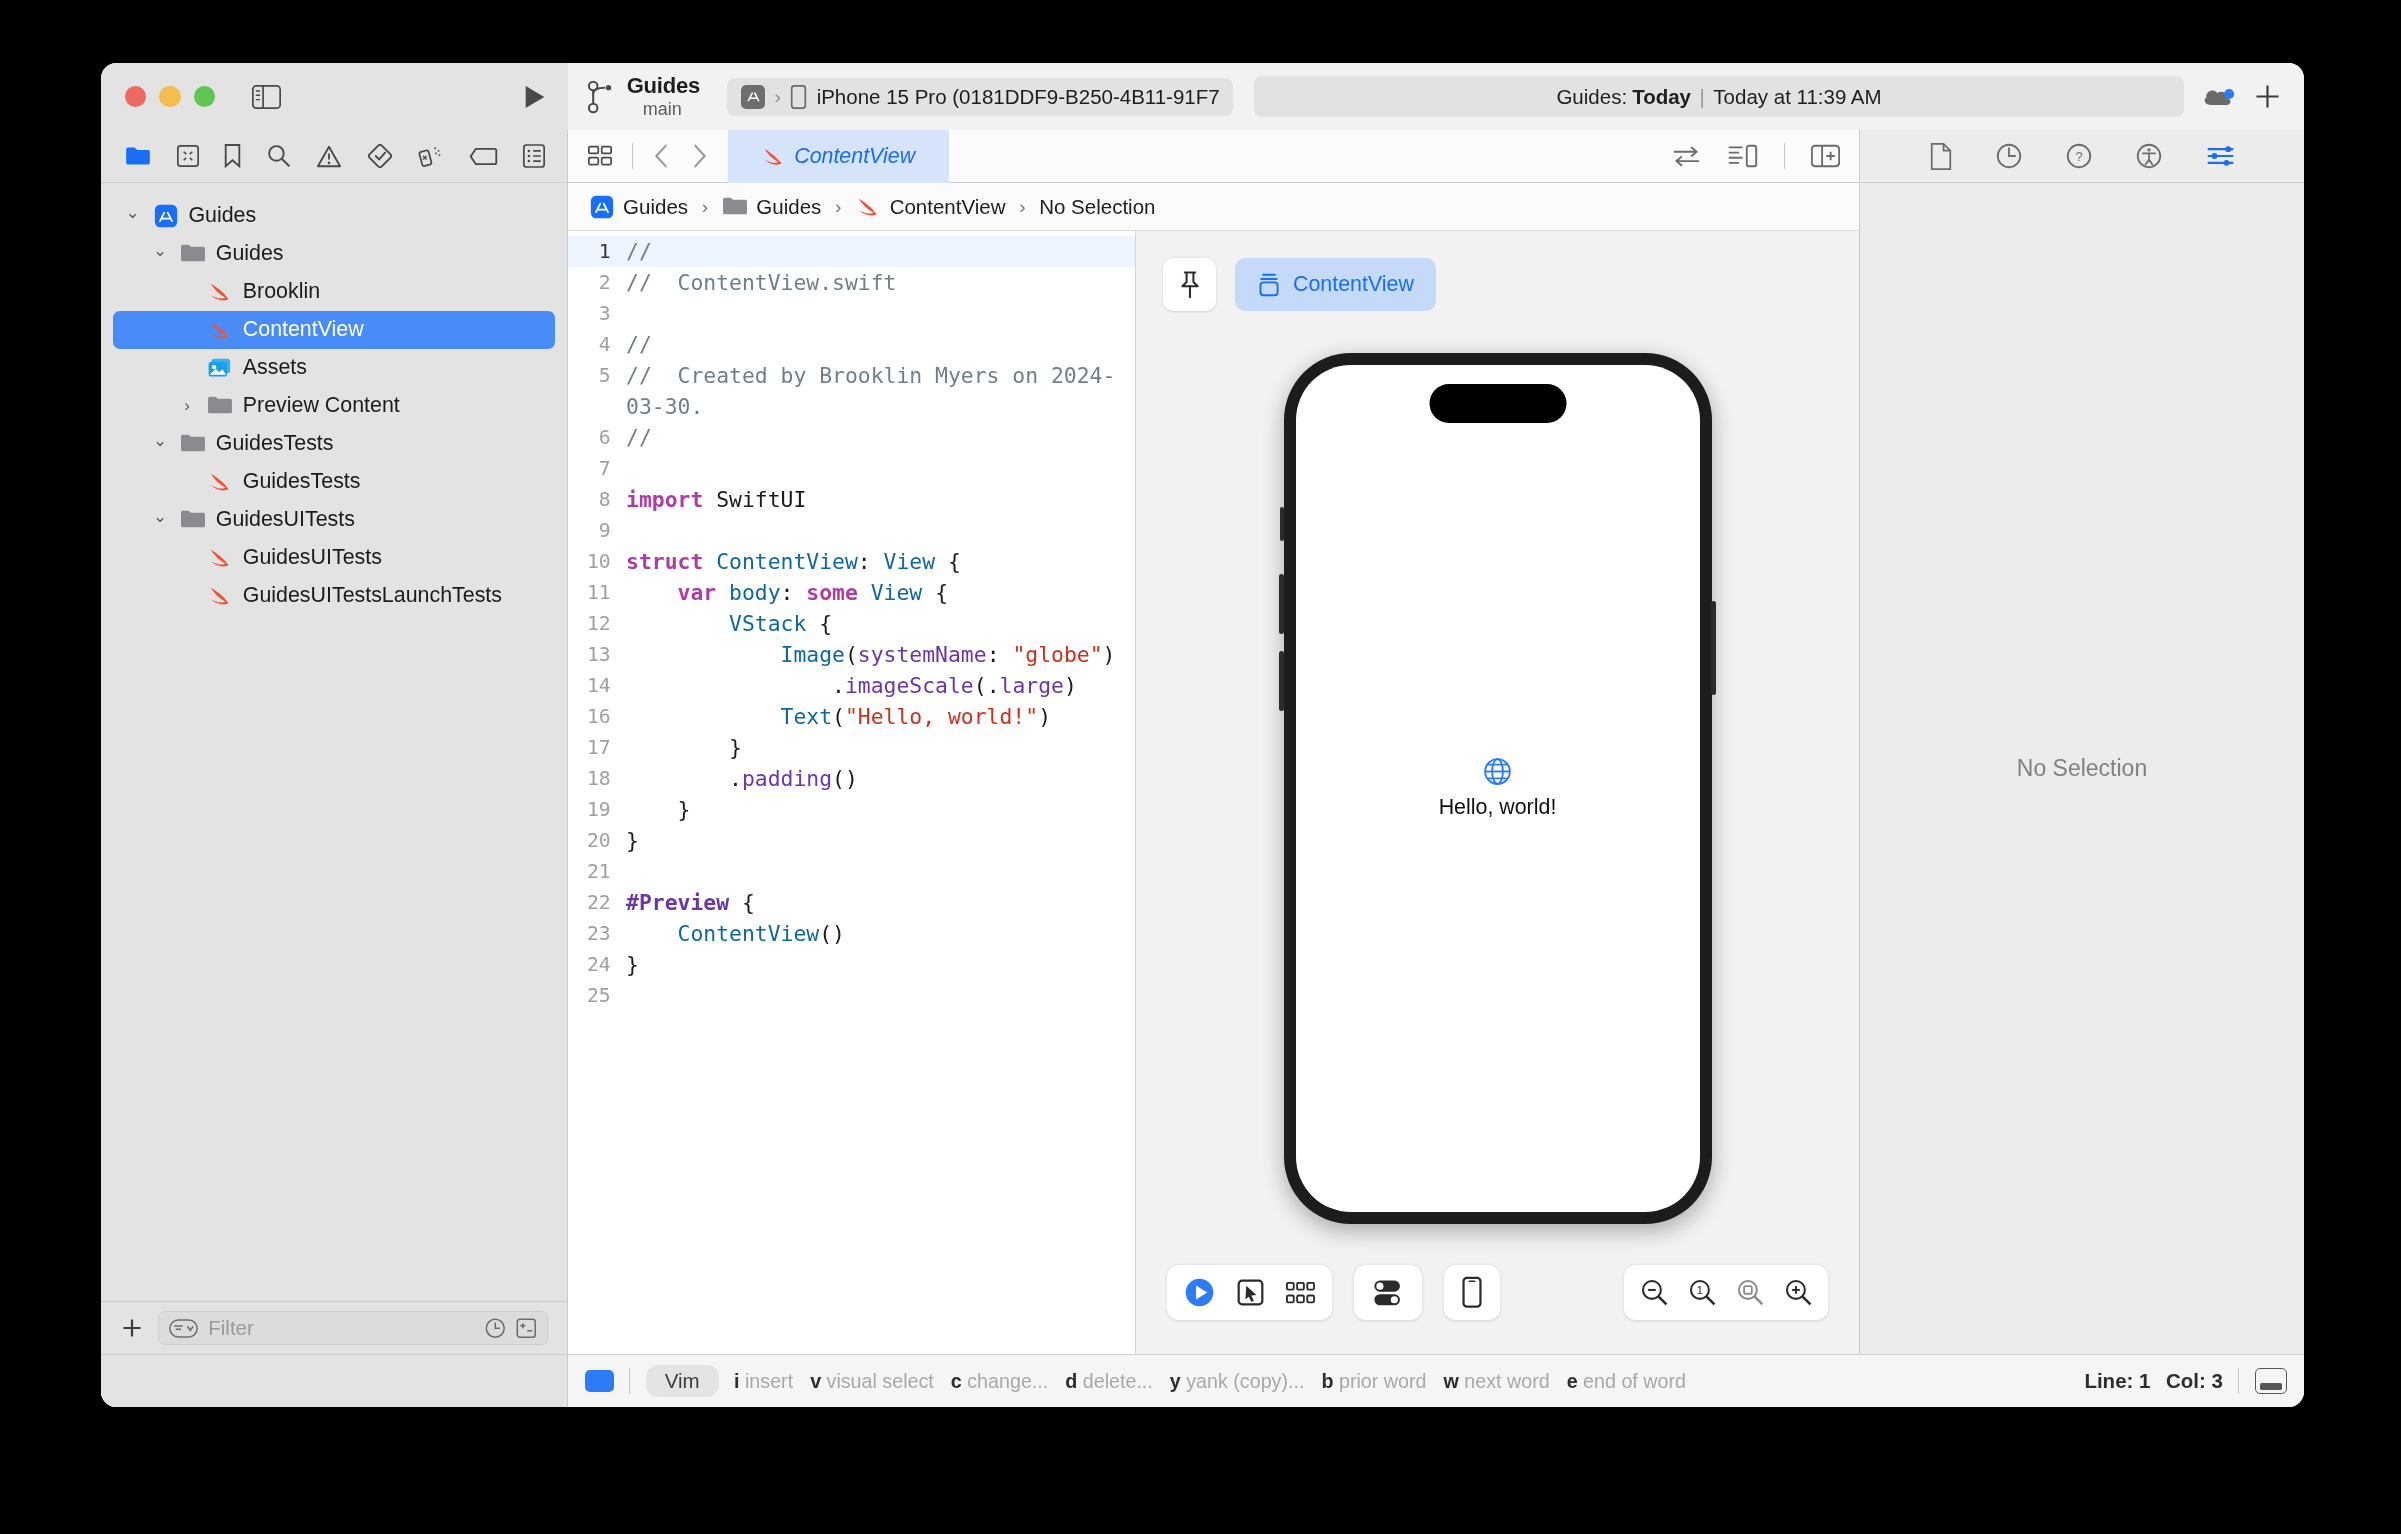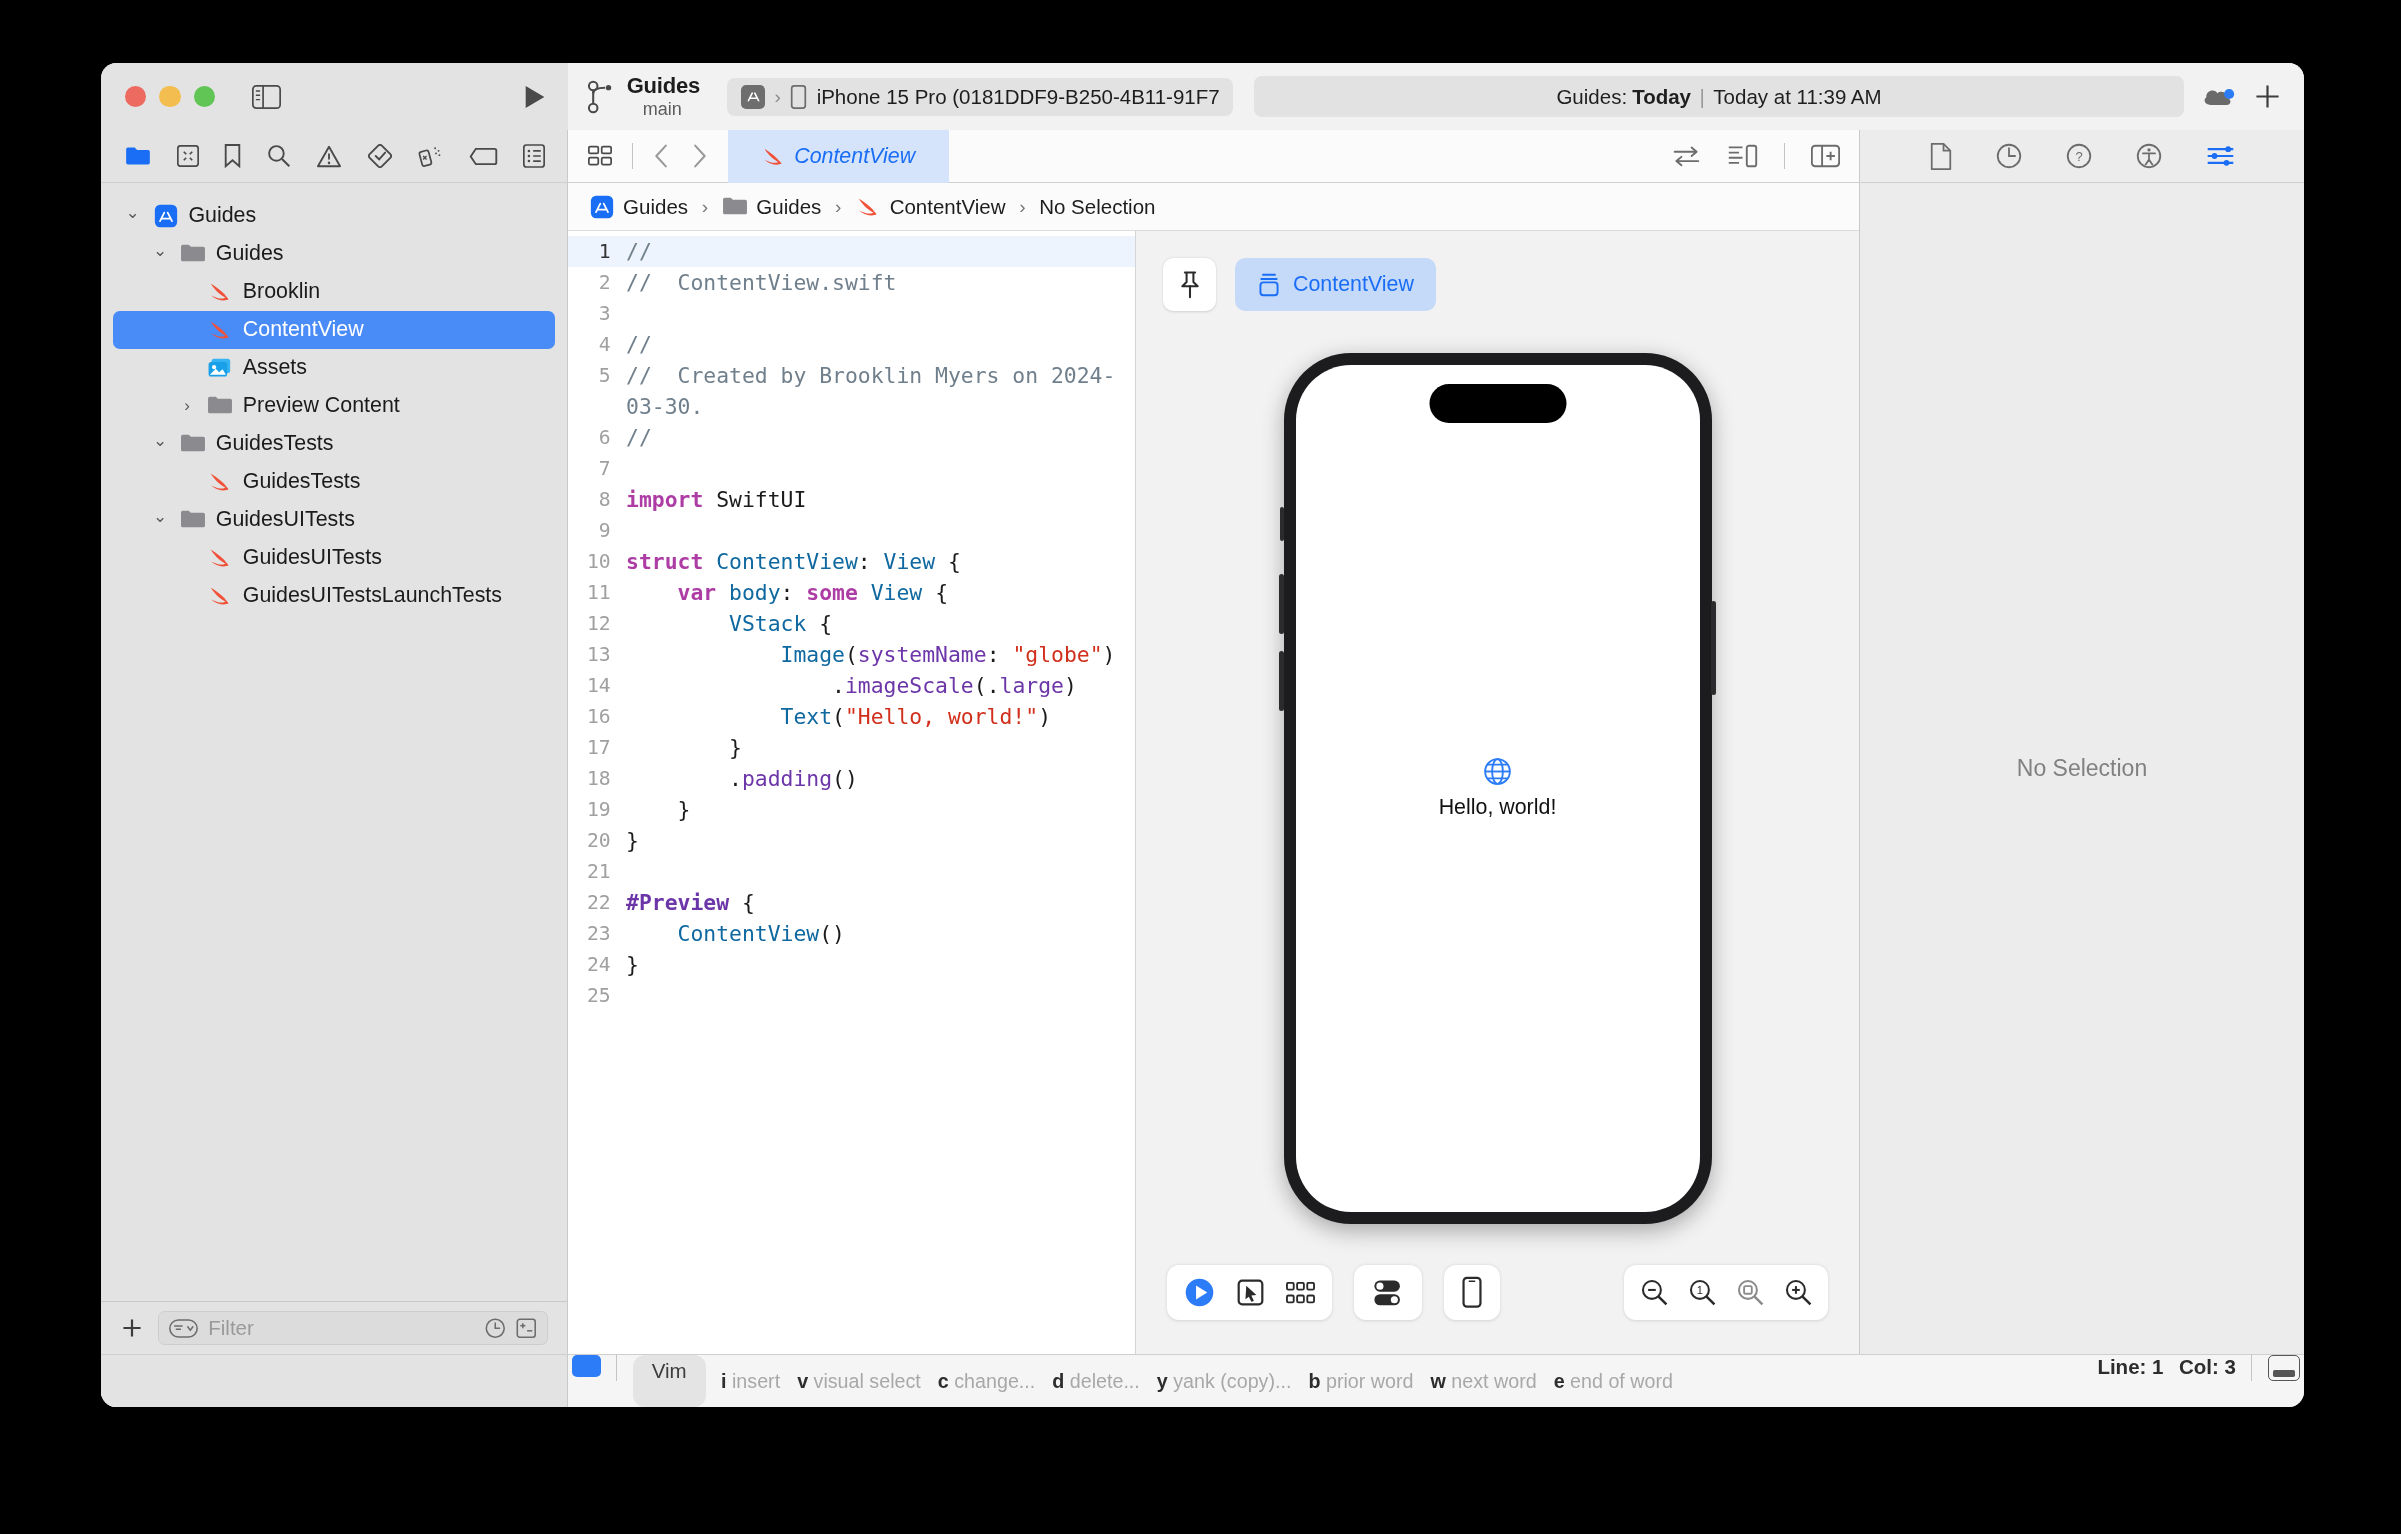--- a/index.html
+++ b/index.html
@@ -363,21 +363,22 @@
     display: flex;
     flex-shrink: 0;
   }
   .sb-nav {
     width: 467px; background: #e3e3e3;
     border-right: 0.9px solid #c9c9c9;
   }
   .sb-main {
     flex: 1;
     display: flex;
-    padding: 0 4px;
+    align-items: center;
+    padding: 0 17px;
     gap: 15.4px;
     min-width: 0;
   }
   .vim-square { width: 29px; height: 22px; background: #2b7cf6; border-radius: 5.1px; }
   .vim-chip {
     background: #e4e4e4; border-radius: 12px;
     padding: 4.3px 19px; font-size: 20.5px; color: #3d3d3d;
   }
   .vim-hints { display: flex; align-items: center; gap: 17px; flex: 1; min-width: 0; overflow: hidden;}
   .vim-hint { font-size: 19.7px; color: #a8a8a8; white-space: nowrap; }

